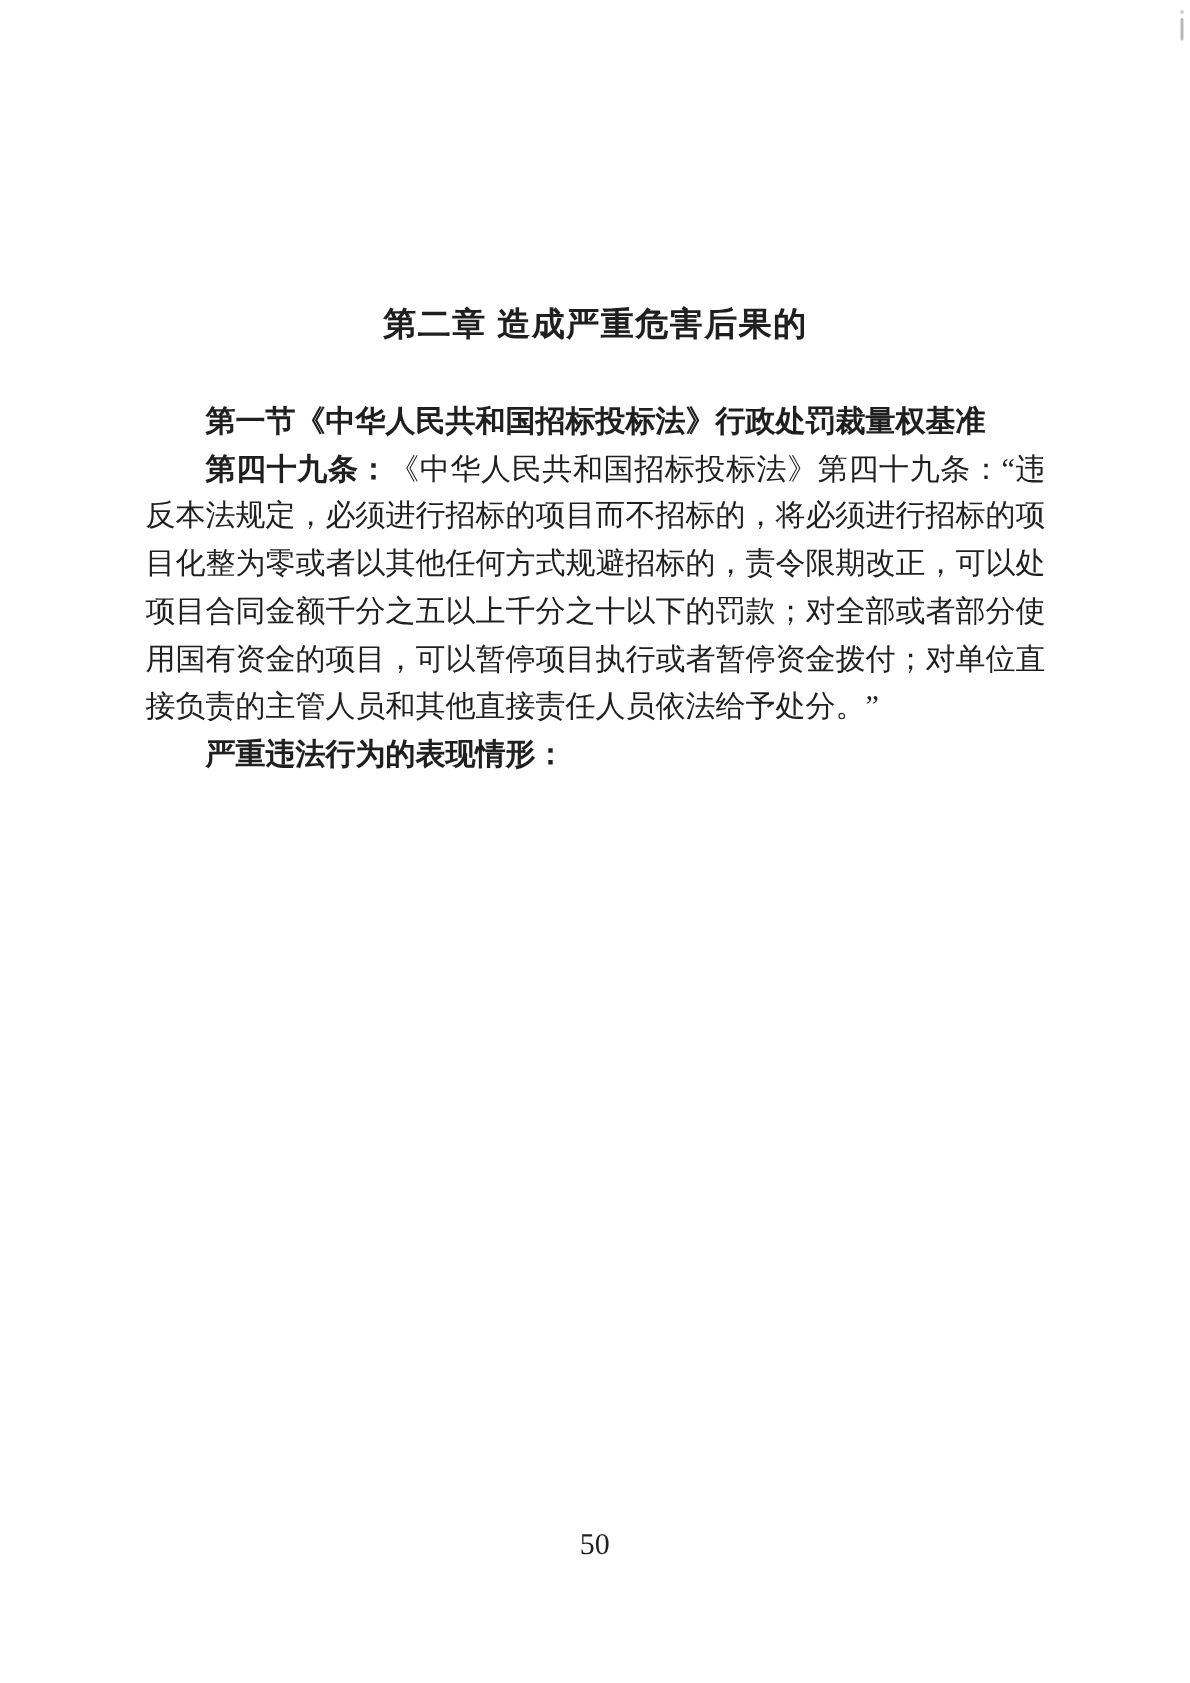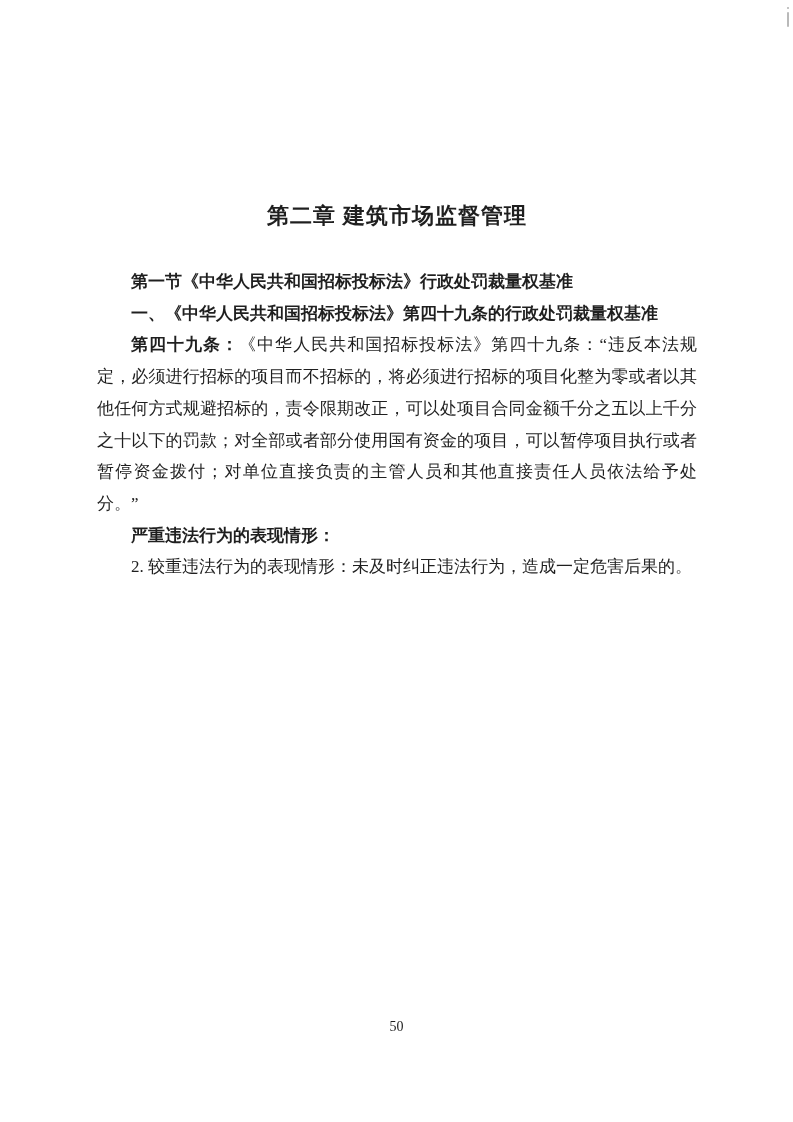--- a/index.html
+++ b/index.html
@@ -39,65 +39,63 @@
   .chapter-title {
     font-family: "Liberation Sans", "DejaVu Sans", sans-serif;
     font-weight: bold;
     font-size: 22px;
     line-height: 32px;
     text-align: center;
     margin: 0 0 34px 0;
     letter-spacing: 1px;
   }
   .body-text {
-    font-size: 17px;
+    font-size: 20px;
     line-height: 31.7px;
     text-align: justify;
   }
   .body-text p {
     margin: 0;
     text-indent: 2em;
   }
   .heading-line, b.hei {
     font-family: "Liberation Sans", "DejaVu Sans", sans-serif;
     font-weight: bold;
   }
   .page-number {
     position: absolute;
     left: 0; right: 0;
     top: 1019px;
     text-align: center;
-    font-size: 14px;
+    font-size: 20px;
     color: #1f1f1f;
   }
 </style>
 </head>
 <body>
 
 <div class="page">
 
   <div class="scan-artifact"></div>
 
   <div class="content">
 
-    <h1 class="chapter-title">第二章 建筑市场监督管理</h1>
+    <h1 class="chapter-title">第二章 造成严重危害后果的</h1>
 
     <div class="body-text">
 
       <p class="heading-line">第一节《中华人民共和国招标投标法》行政处罚裁量权基准</p>
 
-      <p class="heading-line">一、《中华人民共和国招标投标法》第四十九条的行政处罚裁量权基准</p>
 
       <p><b class="hei">第四十九条：</b><span>《中华人民共和国招标投标法》第四十九条：“违反本法规定，必须进行招标的项目而不招标的，将必须进行招标的项目化整为零或者以其他任何方式规避招标的，责令限期改正，可以处项目合同金额千分之五以上千分之十以下的罚款；对全部或者部分使用国有资金的项目，可以暂停项目执行或者暂停资金拨付；对单位直接负责的主管人员和其他直接责任人员依法给予处分。”</span></p>
 
       <p><b class="hei">严重违法行为的表现情形：</b><span></span></p>
 
 
 
-      <p><b class="hei"></b><span>2. 较重违法行为的表现情形：未及时纠正违法行为，造成一定危害后果的。</span></p>
 
 
 
 
     </div>
   </div>
 
   <div class="page-number">50</div>
 
 </div>

